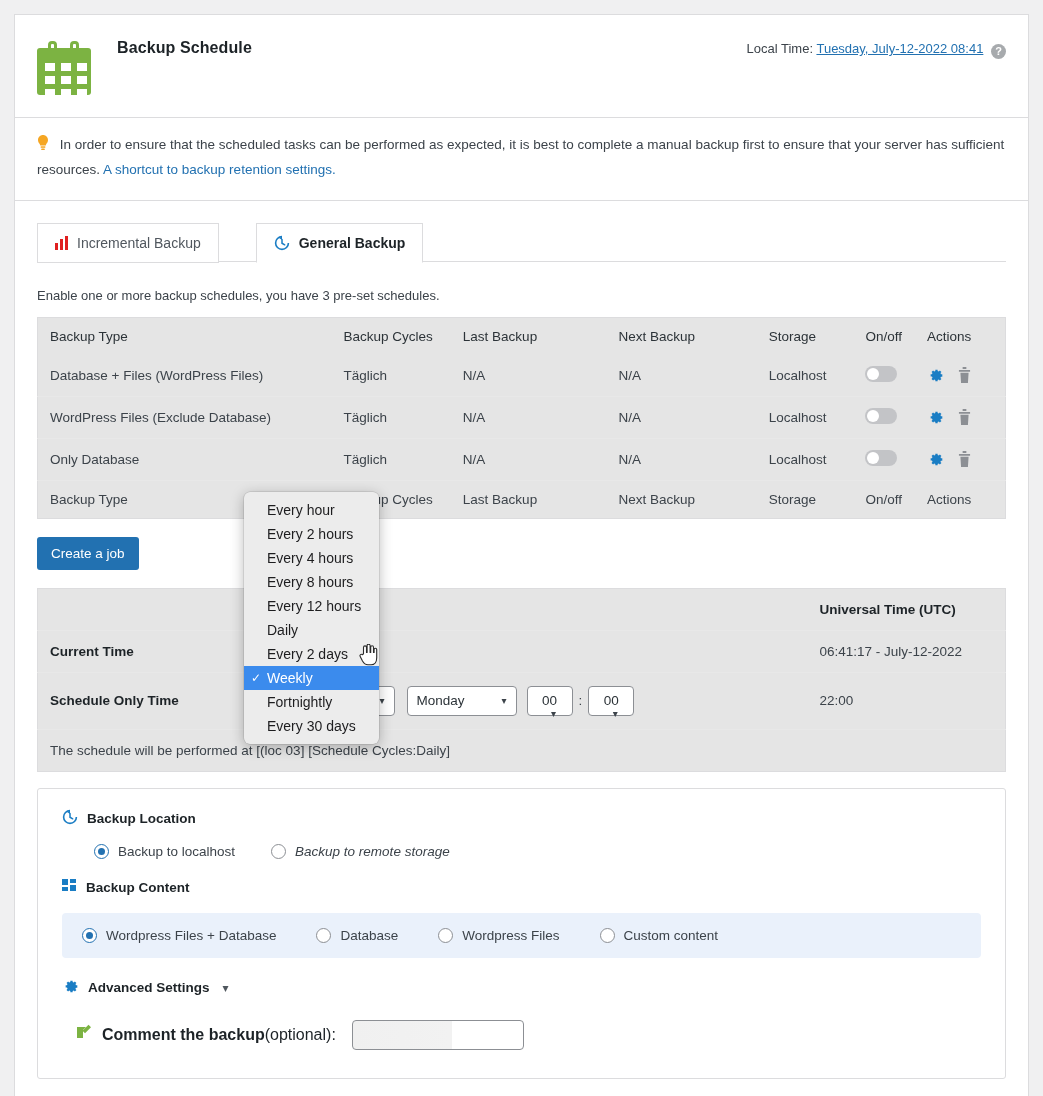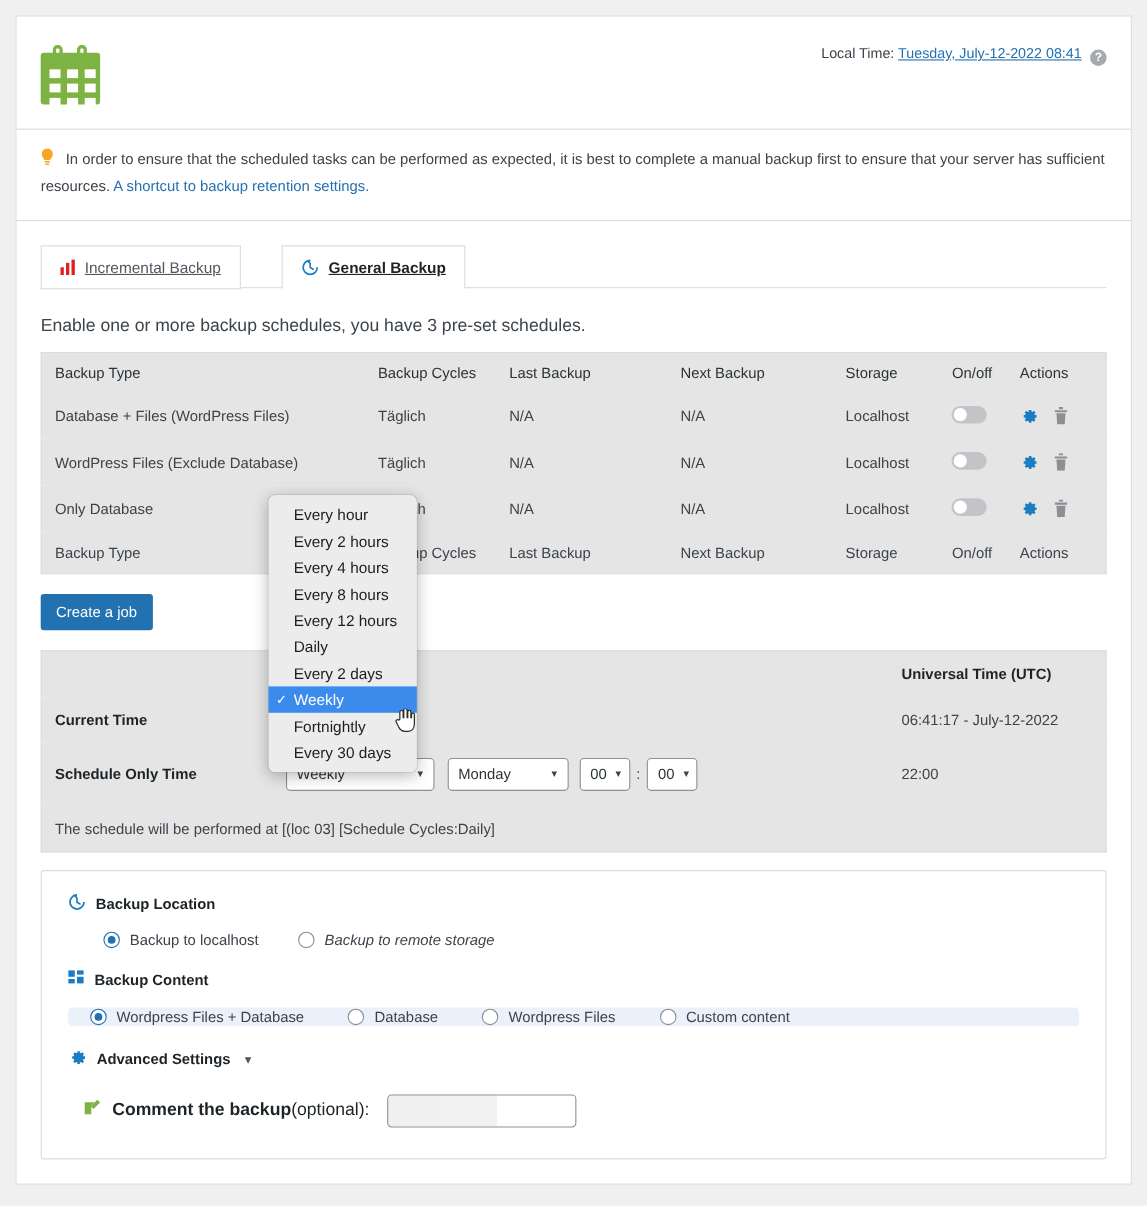--- a/index.html
+++ b/index.html
@@ -73,31 +73,31 @@
   .tabwrap { padding: 22px 22px 0 22px; }
   .tabs { display: flex; align-items: flex-end; position: relative; }
   .tabs::after {
     content: ""; position: absolute; left: 0; right: 0; bottom: 0;
     height: 1px; background: #dcdcde;
   }
   .tab {
     display: flex; align-items: center; gap: 9px;
     padding: 11px 17px; font-size: 14px; color: #50575e;
     border: 1px solid #dcdcde; background: #fff;
-    position: relative; z-index: 2; cursor: pointer; margin-bottom: -1px; text-decoration: underline;
+    position: relative; z-index: 2; cursor: pointer; margin-bottom: -1px;
   }
   .tab + .tab { margin-left: -1px; }
   .tab.active { font-weight: bold; color: #1d2327; border-bottom-color: #fff; margin-left: 37px; }
   .ico-bars { display: flex; align-items: flex-end; gap: 2px; height: 14px; }
   .ico-bars i { width: 3px; background: #e02020; display: block; }
   .ico-clock svg { display: block; }
 
   
   .body { padding: 0 22px 22px 22px; }
-  .lede { font-size: 16px; color: #3c434a; padding: 26px 0 14px 0; }
+  .lede { font-size: 13px; color: #3c434a; padding: 26px 0 14px 0; }
 
   
   table.sched { width: 100%; border-collapse: collapse; border: 1px solid #dcdcde; background: #e5e5e5; }
   table.sched th, table.sched td {
     text-align: left; font-size: 13.5px; color: #3c434a;
     padding: 11px 10px; border-bottom: 1px solid #e8e8e8;
   }
   table.sched th { font-weight: normal; color: #2c3338; }
   table.sched tr:last-child td, table.sched tr:last-child th { border-bottom: none; }
   table.sched th:first-child, table.sched td:first-child { padding-left: 12px; }
@@ -142,21 +142,21 @@
   .tt-note td { font-size: 12.5px; color: #50575e; padding: 12px; }
 
   .sel {
     display: inline-flex; align-items: center; justify-content: space-between;
     border: 1px solid #8c8f94; border-radius: 4px; background: #fff;
     font-size: 13.5px; color: #2c3338; padding: 6px 9px; cursor: pointer;
     font-family: inherit; height: 30px;
   }
   .sel.cycle { width: 135px; }
   .sel.day   { width: 110px; }
-  .sel.hm    { width: 46px; }
+  .sel.hm    { width: 46px; flex-direction: column; }
   .sel .cv { display: inline-block; margin-left: 8px; color: #3c434a; font-size: 10px; }
   .colon { margin: 0 6px; color: #3c434a; }
   .ctl-row { display: flex; align-items: center; }
 
   
   .panel {
     border: 1px solid #dcdcde; background: #fff; border-radius: 3px;
     margin-top: 16px; padding: 20px 24px 22px 24px;
   }
   .sec-head {
@@ -173,21 +173,21 @@
     position: relative; flex: 0 0 15px;
   }
   .rdot.on { border-color: #2271b1; }
   .rdot.on::after {
     content: ""; position: absolute; left: 3px; top: 3px;
     width: 7px; height: 7px; border-radius: 50%; background: #2271b1;
   }
   .loc-row { padding-left: 32px; margin-bottom: 20px; display: flex; }
   .loc-row .radio + .radio { margin-left: 36px; font-style: italic; }
   .content-box {
-    background: #eaf1fb; border-radius: 4px; padding: 1px 20px;
+    background: #eaf1fb; border-radius: 4px; padding: 15px 20px;
     display: flex; align-items: center; margin-top: 2px; margin-bottom: 20px;
   }
   .content-box .radio + .radio { margin-left: 40px; }
 
   .adv {
     display: flex; align-items: center; gap: 9px;
     font-size: 13.5px; font-weight: bold; color: #1d2327; cursor: pointer;
   }
   .chev { font-size: 12px; color: #50575e; font-weight: normal; margin-left: 4px; }
   .cmt-row { display: flex; align-items: center; gap: 10px; padding: 22px 0 6px 14px; }
@@ -195,21 +195,21 @@
   .cmt-label b { font-weight: bold; }
   .cmt-label span { font-weight: normal; }
   .cmt-input {
     width: 172px; height: 30px; border: 1px solid #8c8f94; border-radius: 4px;
     background: linear-gradient(to right, #f0f0f0 0%, #f2f2f2 58%, #fff 58.5%, #fff 100%);
     margin-left: 6px; cursor: text;
   }
 
   
   .dropdown {
-    position: absolute; left: 244px; top: 450px; width: 135px;
+    position: absolute; left: 244px; top: 492px; width: 135px;
     background: #ececec; border-radius: 6px;
     box-shadow: 0 3px 14px rgba(0,0,0,.28), 0 0 0 .5px rgba(0,0,0,.16);
     padding: 6px 0; z-index: 60;
   }
   .dd-item {
     font-size: 14px; color: #1d1d1f; padding: 2px 8px 2px 23px;
     line-height: 20px; white-space: nowrap; cursor: default; position: relative;
   }
   .dd-item.sel-on { background: #3b8bed; color: #fff; }
   .dd-item.sel-on::before {
@@ -239,20 +239,21 @@
               <i></i>
               <i></i>
               <i></i>
               <i></i>
               <i></i>
               <i></i>
           </div>
         </div>
       </div>
       <div class="hdr-text">
+        <p class="hdr-title">Backup Schedule</p>
       </div>
       <div class="hdr-right">
         <span>Local Time:</span>
         <a href="#">Tuesday, July-12-2022 08:41</a>
         <span class="qmark">?</span>
       </div>
     </div>
   </div>
 
   <div class="card">

